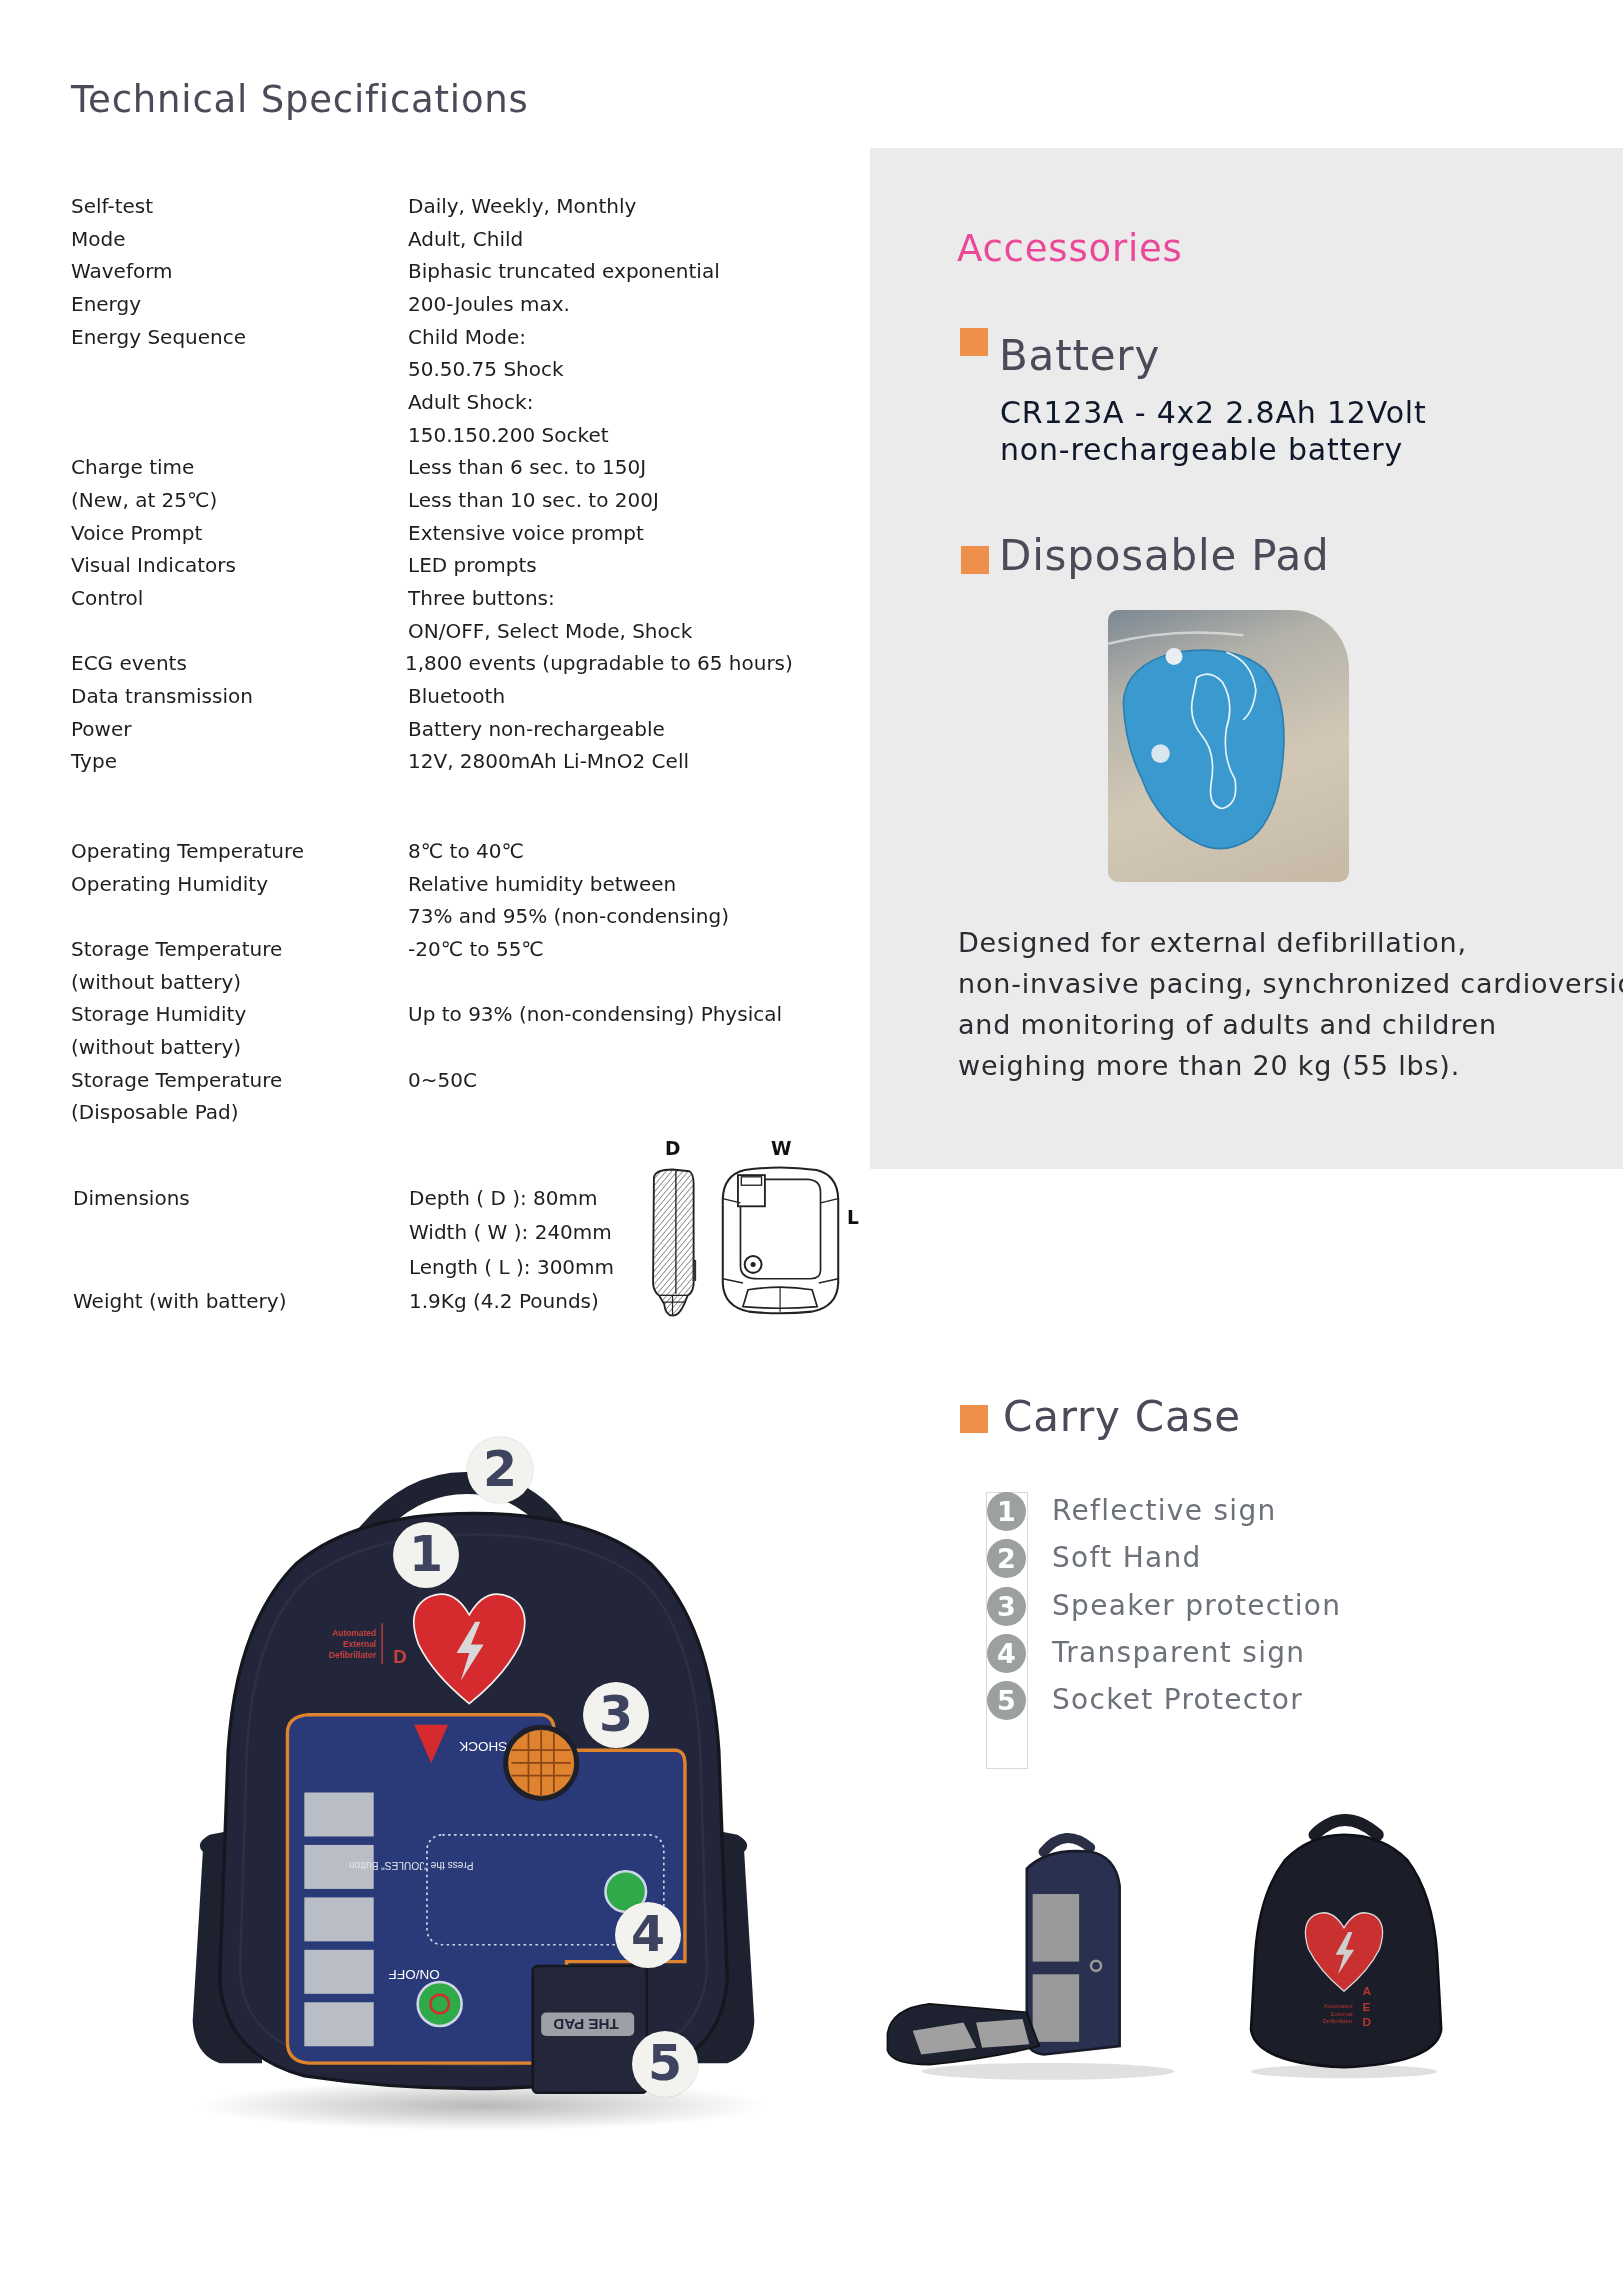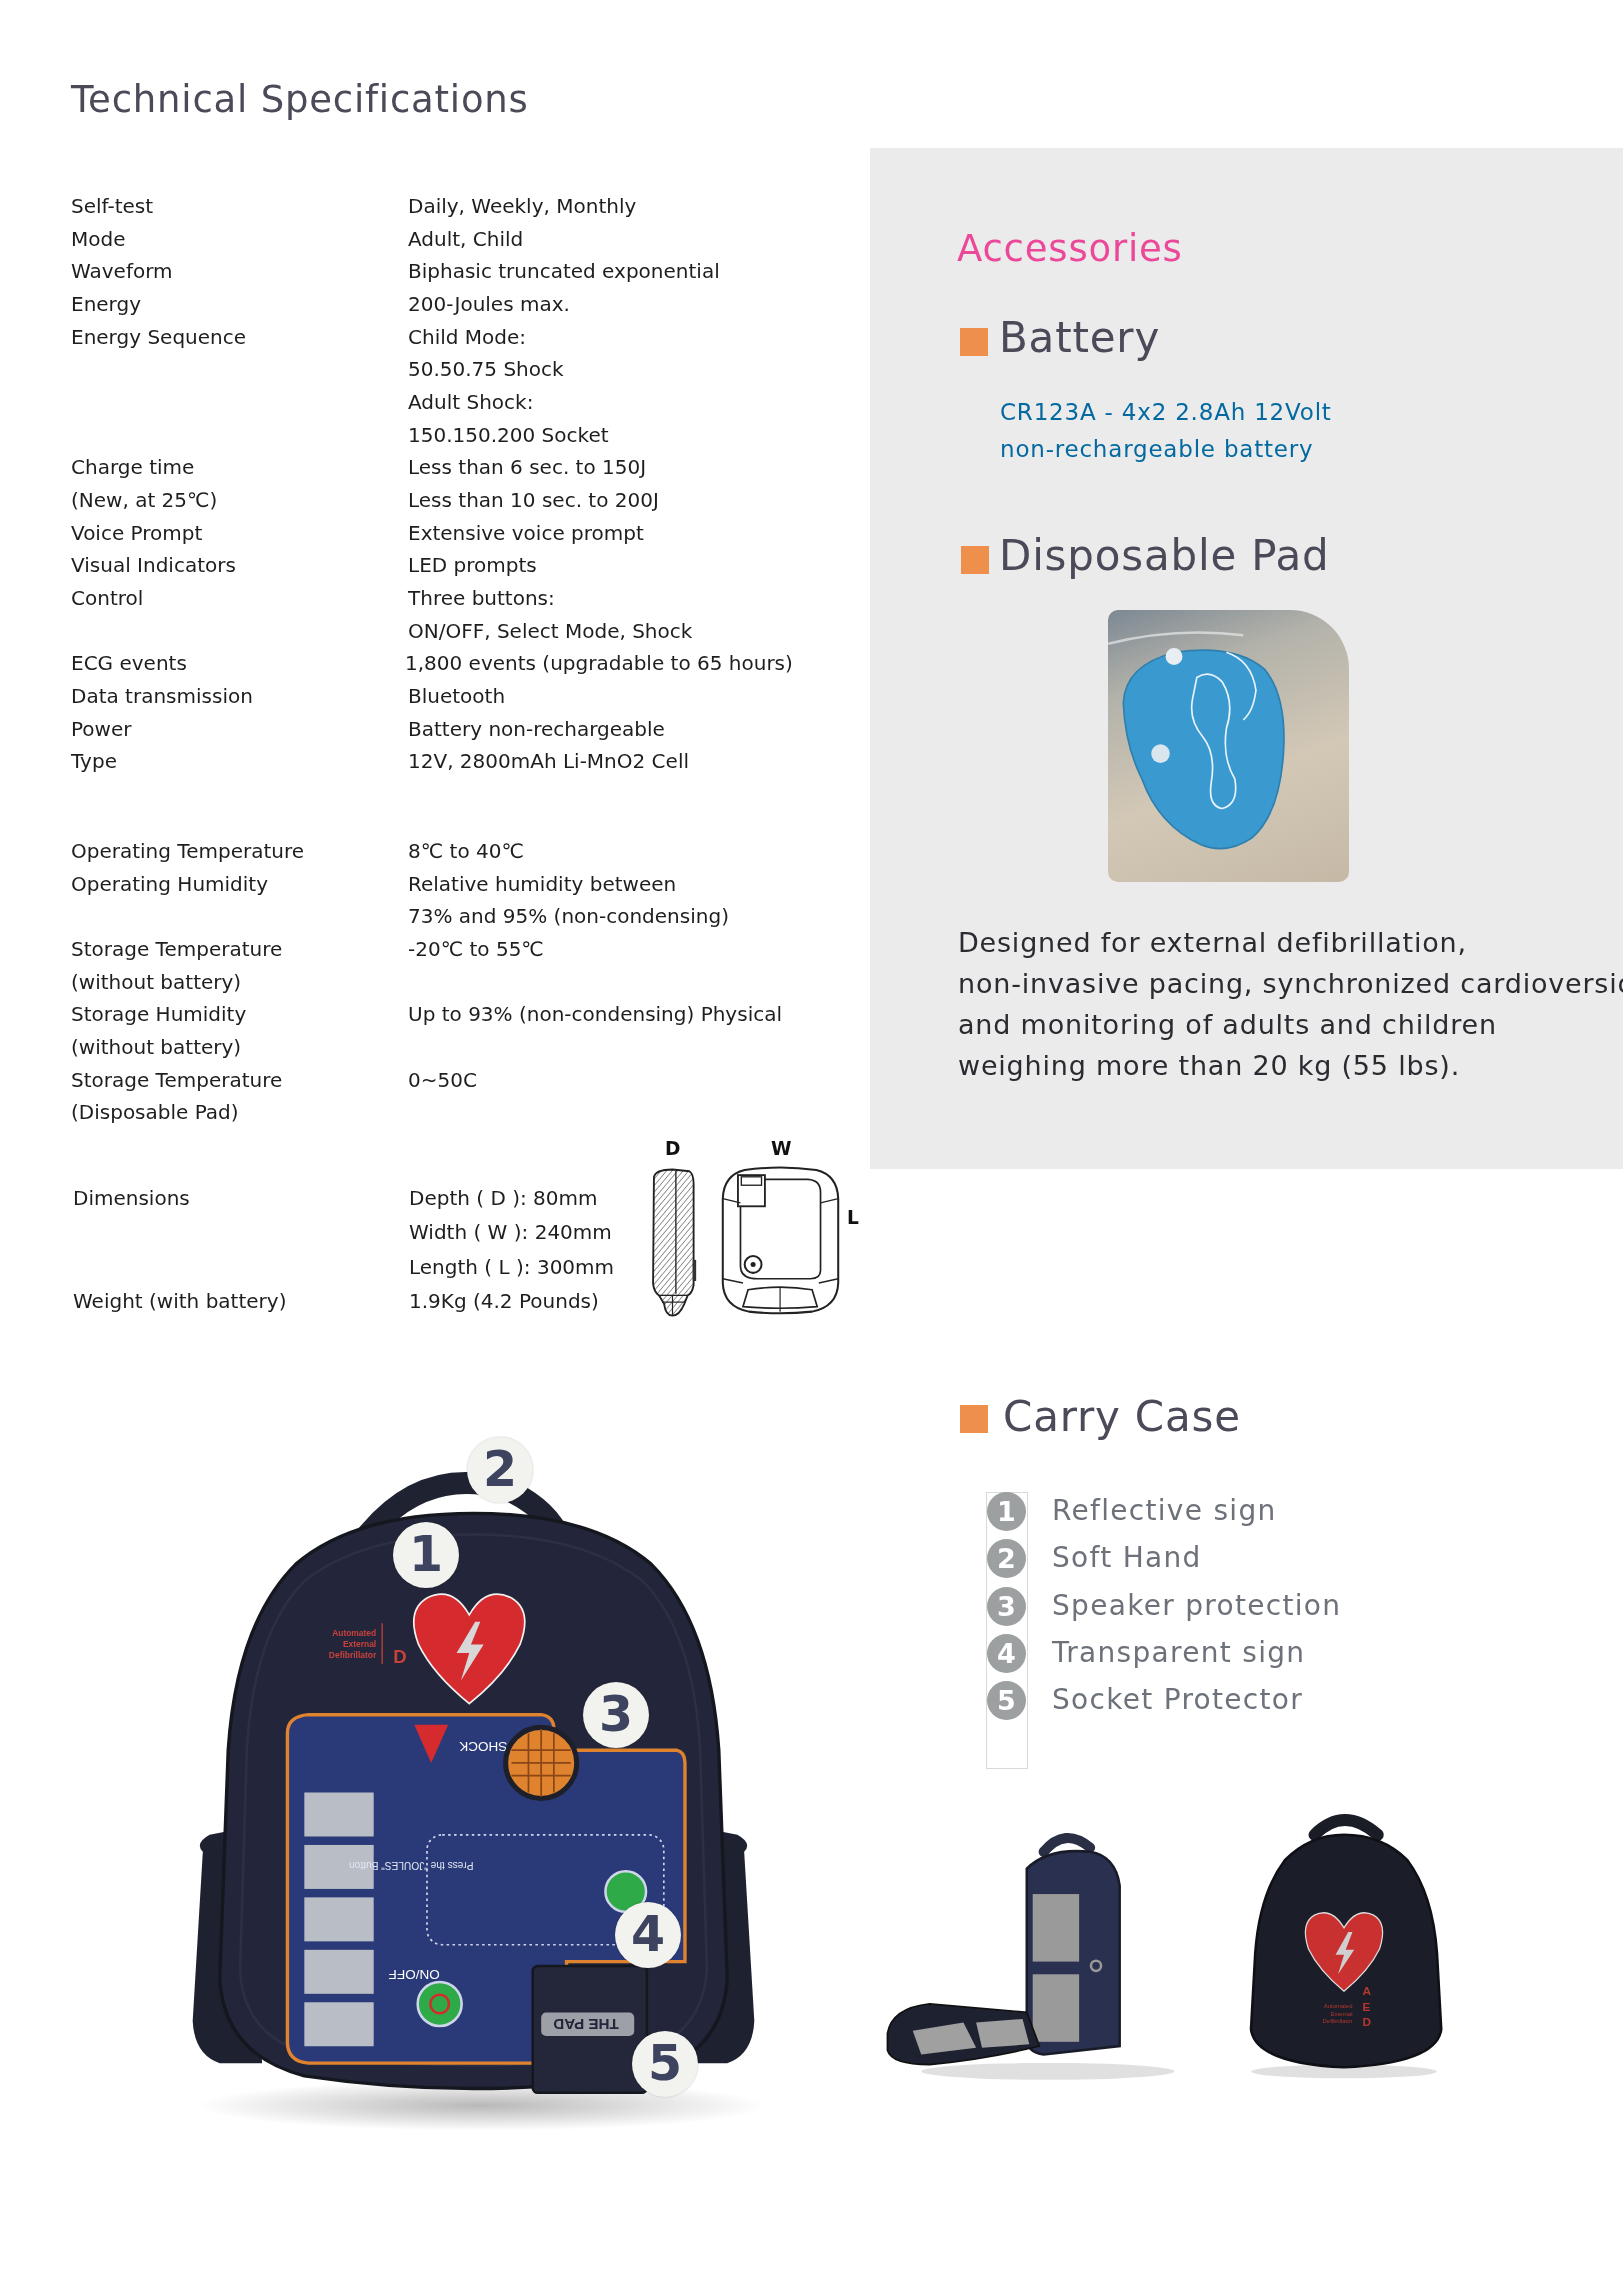--- a/index.html
+++ b/index.html
@@ -9,21 +9,21 @@
 
   .spec-label, .spec-value { position:absolute; font-size:20px; line-height:24px; white-space:nowrap; color:#1e1e1e; }
   .spec-label { left:71px; }
   .spec-value { left:408px; }
 
   
   .panel { left:870px; top:148px; width:753px; height:1021px; background:#ebebeb; }
   .acc-title { left:957px; top:227px; font-size:37px; color:#ec4899; white-space:nowrap; letter-spacing:0.8px; line-height:1.2; }
   .sq { position:absolute; width:28px; height:28px; background:#ef8f4c; }
   .sub-h { position:absolute; font-size:42px; color:#4a4a58; white-space:nowrap; letter-spacing:0.8px; line-height:1.2; }
-  .bat-desc { left:1000px; font-size:23px; line-height:37px; color:#0369a1; white-space:nowrap; letter-spacing:0.8px; }
+  .bat-desc { left:1000px; font-size:30px; line-height:37px; color:#0f172a; white-space:nowrap; letter-spacing:0.8px; }
   .pad-img { left:1108px; top:610px; width:241px; height:272px; border-radius:10px 59px 10px 10px; overflow:hidden; background:linear-gradient(160deg,#7c8893 0%,#b3b2aa 25%,#d3c8b6 60%,#c5b9a6 100%); }
   .pad-desc { left:958px; top:922px; font-size:27px; line-height:41px; color:#2a2a30; white-space:nowrap; letter-spacing:0.8px; }
 
   
   .diag-label { position:absolute; font-size:18.6px; font-weight:bold; color:#111; line-height:1; }
 
   
   .cc-list { left:987px; top:1492px; }
   .cc-item { position:absolute; left:0; height:39px; width:507px; }
   .cc-num { position:absolute; left:0; top:0; width:39px; height:39px; border-radius:50%; background:#9da0a1; color:#fff; font-weight:bold; font-size:27px; text-align:center; line-height:39px; }
@@ -127,21 +127,21 @@
     <line x1="72" y1="145" x2="72" y2="174" stroke="#222" stroke-width="1.4"></line>
     <path d="M4 40 L25 45 M141 40 L120 45 M4 135 L28 140 M141 135 L118 140" stroke="#222" stroke-width="1.6" fill="none"></path>
   </svg>
   <div class="diag-label" style="left:847px; top:1209px">L</div>
 </div>
 
 <div class="abs panel"></div>
 <div class="abs acc-title">Accessories</div>
 
 <div class="sq" style="left:960px; top:328px"></div>
-<div class="sub-h" style="left:999px; top:313px">Battery</div>
+<div class="sub-h" style="left:999px; top:331px">Battery</div>
 <div class="abs bat-desc" style="top:394px">CR123A - 4x2 2.8Ah 12Volt</div>
 <div class="abs bat-desc" style="top:431px">non-rechargeable battery</div>
 
 <div class="sq" style="left:961px; top:546px"></div>
 <div class="sub-h" style="left:999px; top:531px">Disposable Pad</div>
 
 <div class="abs pad-img" aria-label="blue-disposable-pad-on-chest">
   <svg width="241" height="272" viewBox="0 0 285 322">
     <path d="M0 40 Q80 20 160 30" stroke="#e8e8e8" stroke-width="3" fill="none" opacity="0.7"></path>
     <path d="M18 110 Q20 65 80 50 Q150 40 185 70 Q210 100 208 160 Q205 240 170 270 Q140 290 110 278 Q60 255 40 200 Q20 160 18 110 Z" fill="#3a9ad0" stroke="#2e7fae" stroke-width="2"></path>

